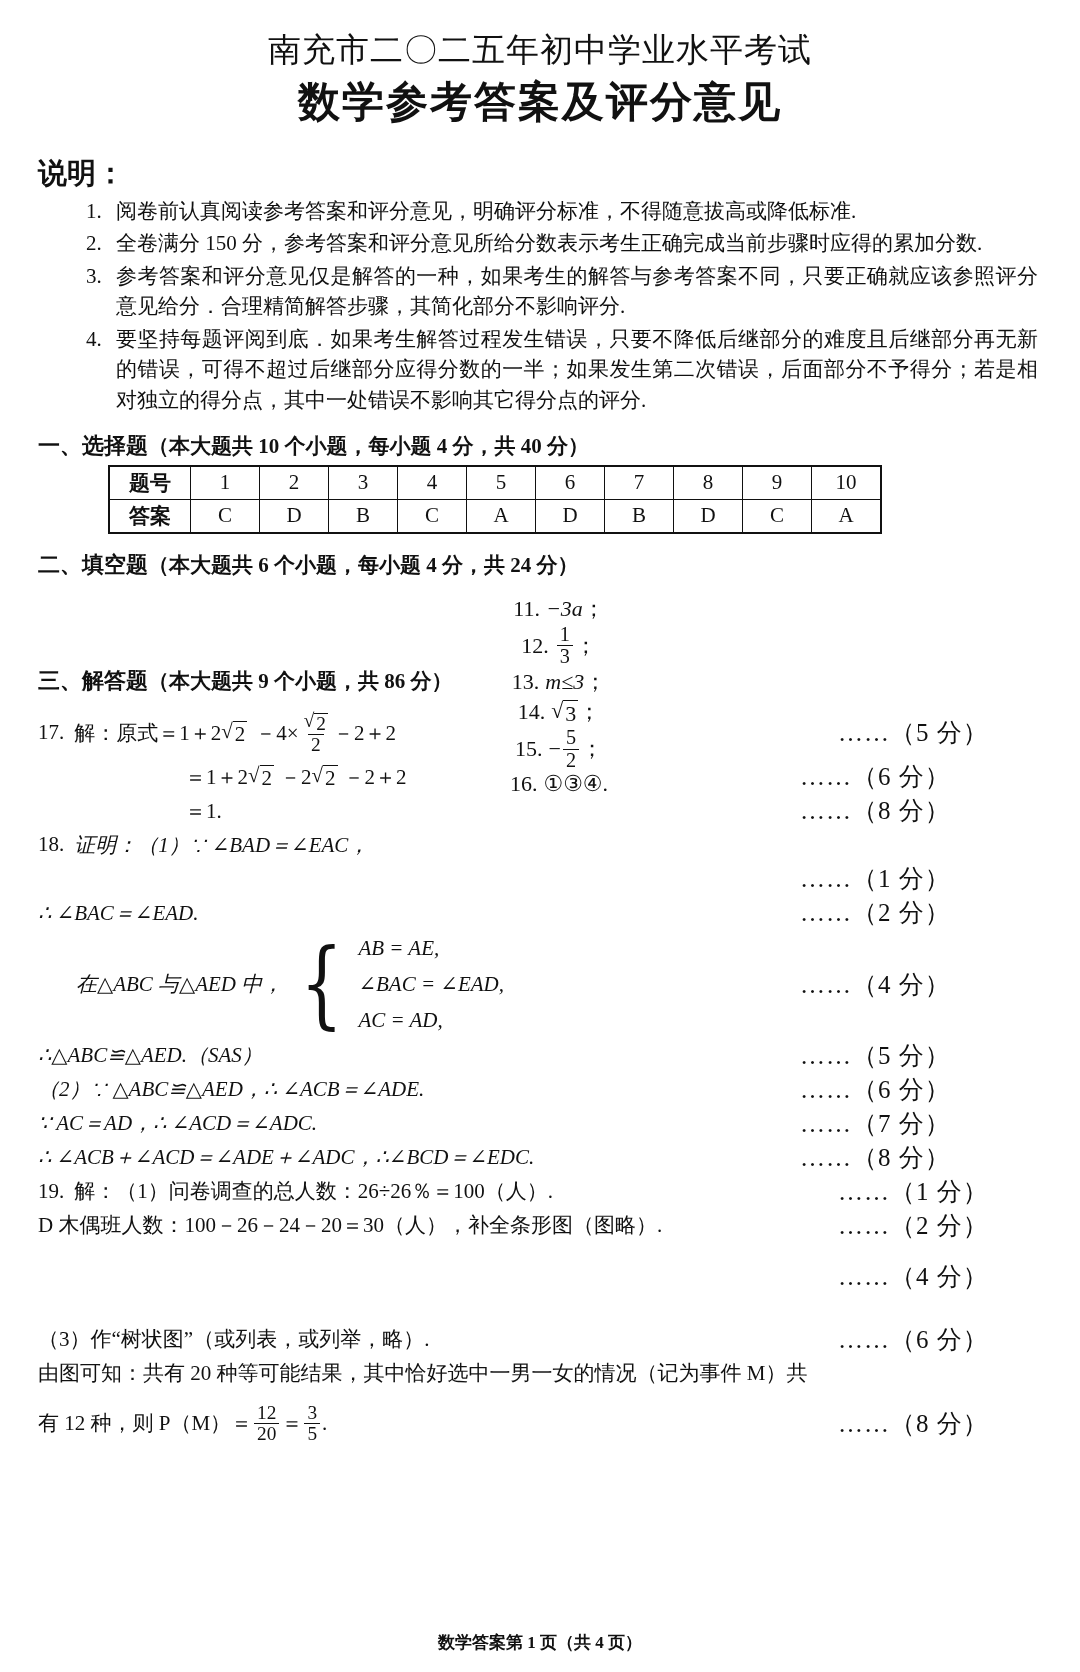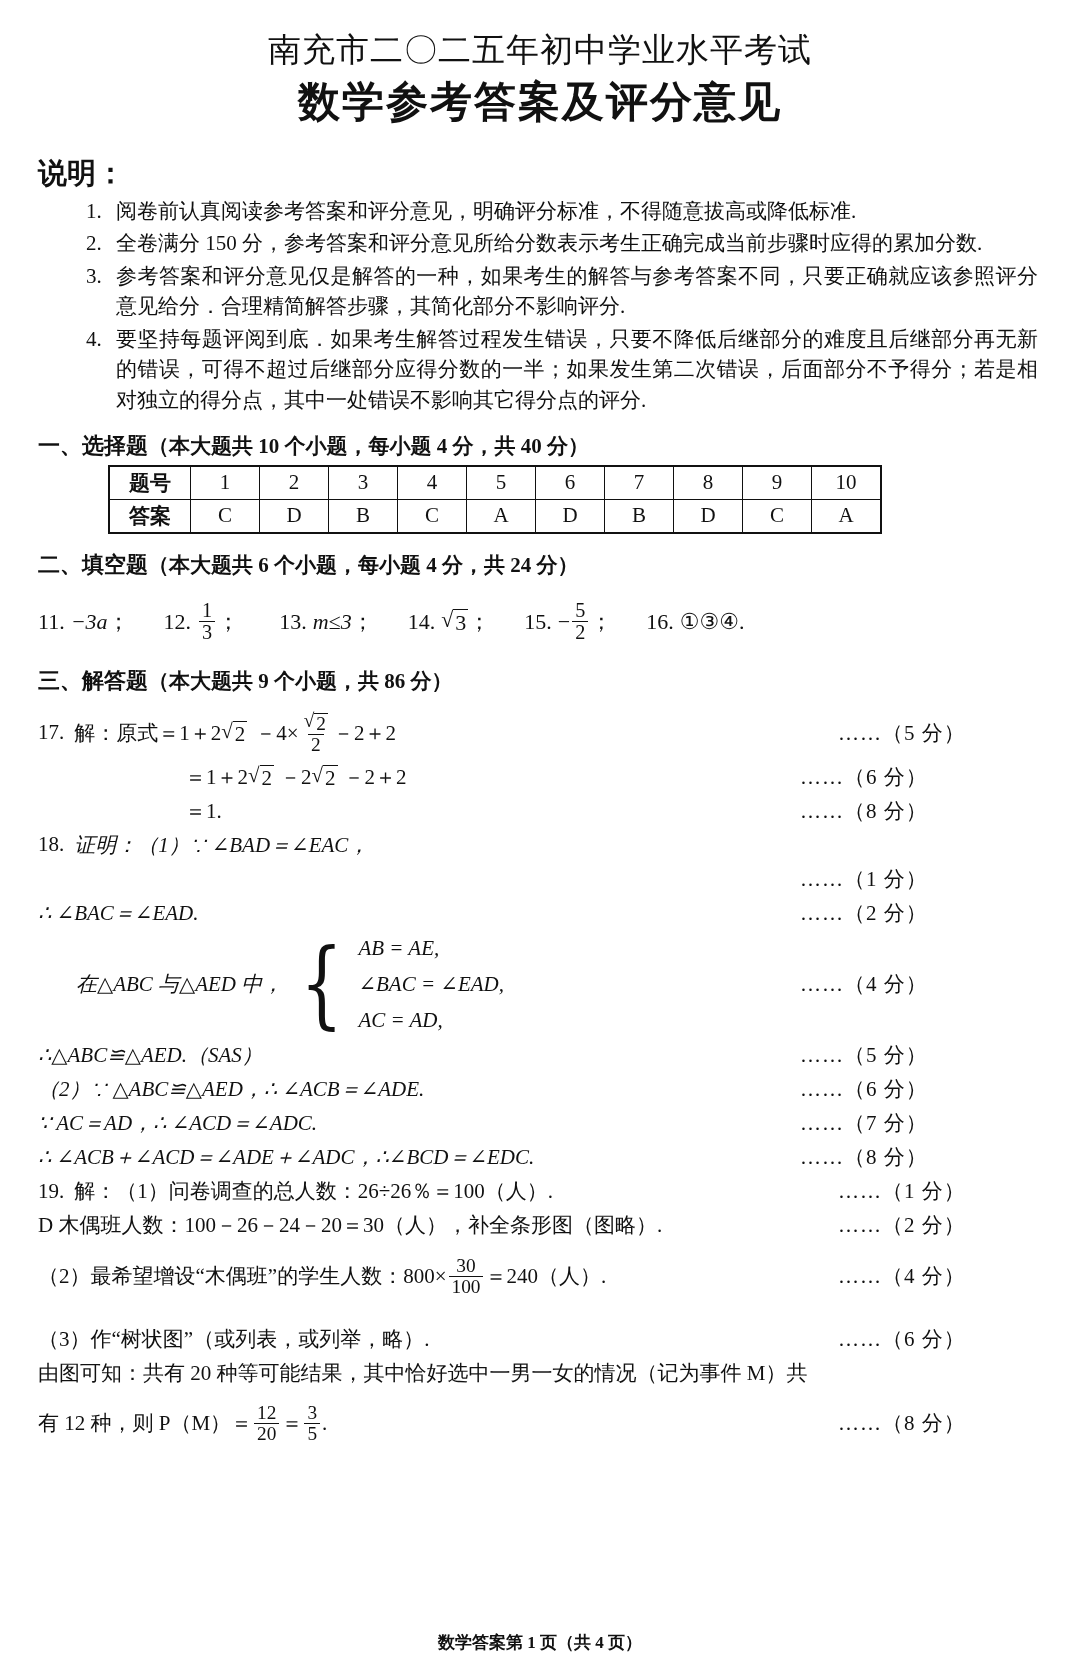--- a/index.html
+++ b/index.html
@@ -103,20 +103,21 @@
     font-size: 21px;
   }
 
   
   .blanks {
     margin: 14px 0 0 38px;
     font-size: 22px;
     display: flex;
     align-items: center;
     height: 56px;
+    flex-direction: column;
   }
   .blank-item {
     display: flex;
     align-items: center;
     white-space: nowrap;
   }
   .bl-num { margin-right: 6px; }
 
   
   .frac {
@@ -154,21 +155,21 @@
   }
   .arow .body {
     display: flex;
     align-items: center;
     flex-wrap: nowrap;
   }
   .pts {
     position: absolute;
     left: 800px;
     white-space: nowrap;
-    font-size: 21px;
+    font-size: 25px;
   }
   .dots { letter-spacing: 1px; }
 
   .ital { font-style: italic; }
   .indent1 { margin-left: 38px; }
 
   
   .sys {
     display: flex;
     align-items: center;
@@ -480,28 +481,20 @@
     </span>
     <span class="pts dots" style="left:800px">……（1 分）</span>
   </div>
 
   <div class="arow indent1">
     <span class="body">D 木偶班人数：100－26－24－20＝30（人），补全条形图（图略）.</span>
     <span class="pts dots" style="left:800px">……（2 分）</span>
   </div>
 
   <div class="arow indent1" style="min-height:56px; margin-top:6px;">
-    <span class="body">
-      <span>（2）最希望增设“木偶班”的学生人数：800×</span>
-      <span class="frac">
-        <span class="num">30</span>
-        <span class="den">100</span>
-      </span>
-      <span>＝240（人）.</span>
-    </span>
     <span class="pts dots" style="left:800px">……（4 分）</span>
   </div>
 
   <div class="arow indent1" style="margin-top:18px;">
     <span class="body">（3）作“树状图”（或列表，或列举，略）.</span>
     <span class="pts dots" style="left:800px">……（6 分）</span>
   </div>
 
   <div class="arow indent1">
     <span class="body">由图可知：共有 20 种等可能结果，其中恰好选中一男一女的情况（记为事件 M）共</span>

